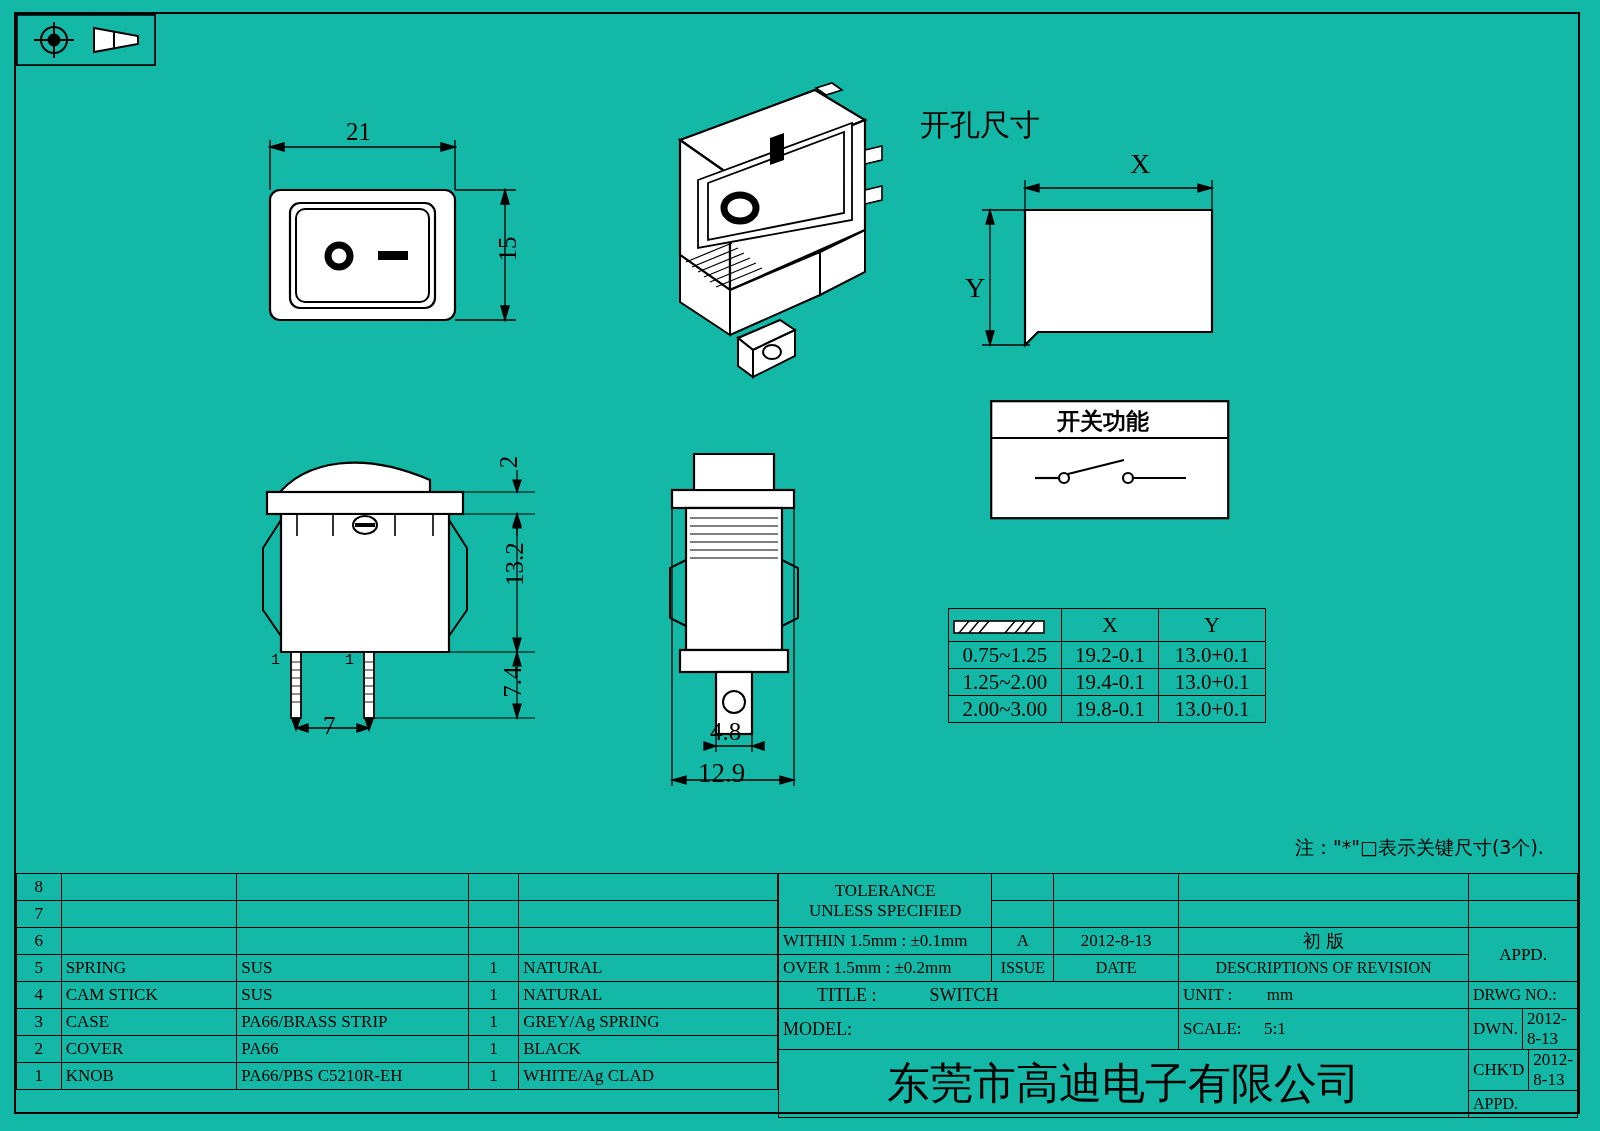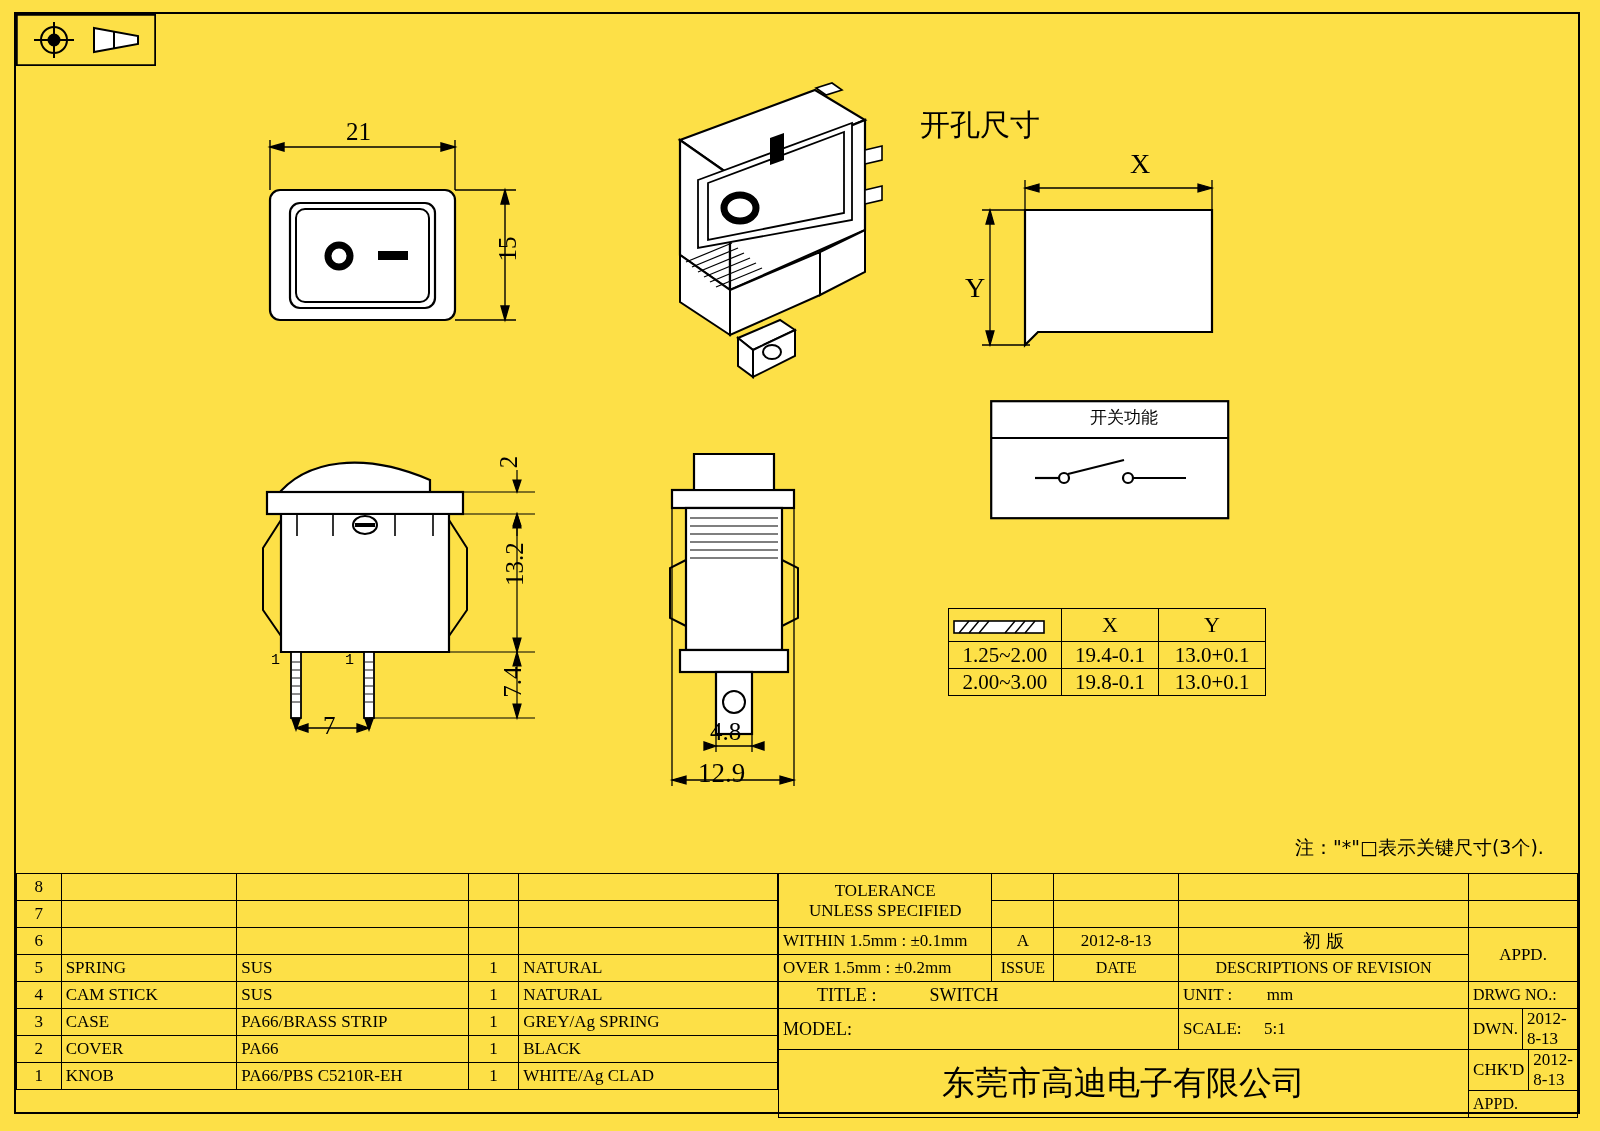--- a/index.html
+++ b/index.html
@@ -1,17 +1,17 @@
 <!DOCTYPE html>
 <html><head>
 <meta charset="utf-8">
 <style>
   html,body{margin:0;padding:0;background:#ffffff;}
   body{font-family:"Liberation Serif", serif;}
-  #sheet{position:relative;width:1600px;height:1131px;background:#fde047;overflow:hidden;}
+  #sheet{position:relative;width:1600px;height:1131px;background:#14b8a6;overflow:hidden;}
   .frame{position:absolute;left:14px;top:12px;width:1566px;height:1102px;border:2px solid #000;box-sizing:border-box;}
   .abs{position:absolute;}
   svg{display:block;}
   .lbl{position:absolute;font-family:"Liberation Serif", serif;color:#000;white-space:nowrap;}
   .mono{font-family:"Liberation Mono", monospace;}
   
   table.tb{border-collapse:collapse;font-family:"Liberation Serif", serif;}
   table.tb td{border:1.5px solid #000;padding:0 4px;height:26px;font-size:17px;color:#000;}
   .ctr{text-align:center;}
   .cjk{font-family:"DejaVu Sans", sans-serif;}
@@ -252,21 +252,21 @@
       <line x1="1.2" y1="38" x2="238" y2="38" stroke="#000" stroke-width="2"></line>
       <g stroke="#000" stroke-width="2.2" fill="#fff">
         <line x1="45" y1="78" x2="70" y2="78"></line>
         <circle cx="74" cy="78" r="5"></circle>
         <line x1="78" y1="74" x2="134" y2="60"></line>
         <circle cx="138" cy="78" r="5"></circle>
         <line x1="142" y1="78" x2="196" y2="78"></line>
       </g>
     </svg>
   </div>
-  <div class="lbl cjk" style="left:1090px;top:406px;font-size:17px;">开关功能</div>
+  <div class="lbl cjk" style="left:1057px;top:406px;font-size:23px;font-weight:bold;">开关功能</div>
 
   <div class="abs" style="left:948px;top:608px;">
     <table class="tb" style="width:318px;">
       <tbody>
           <tr>
         <td class="ctr" style="width:108px;height:32px;">
           <svg width="92" height="20" viewBox="0 0 92 20" style="margin-top:3px;">
             <rect x="1" y="4" width="90" height="12" fill="#fff" stroke="#000" stroke-width="1.6"></rect>
             <g stroke="#000" stroke-width="1.4">
               <line x1="6" y1="16" x2="16" y2="4"></line>
@@ -275,20 +275,25 @@
               <line x1="52" y1="16" x2="62" y2="4"></line>
               <line x1="62" y1="16" x2="72" y2="4"></line>
               <line x1="72" y1="16" x2="82" y2="4"></line>
             </g>
           </svg>
         </td>
         <td class="ctr" style="width:104px;font-size:22px;">X</td>
         <td class="ctr" style="width:106px;font-size:22px;">Y</td>
       </tr>
       <tr>
+        <td class="ctr" style="font-size:21px;">0.75~1.25</td>
+        <td class="ctr" style="font-size:21px;">19.2-0.1</td>
+        <td class="ctr" style="font-size:21px;">13.0+0.1</td>
+      </tr>
+      <tr>
         <td class="ctr" style="font-size:21px;">1.25~2.00</td>
         <td class="ctr" style="font-size:21px;">19.4-0.1</td>
         <td class="ctr" style="font-size:21px;">13.0+0.1</td>
       </tr>
       <tr>
         <td class="ctr" style="font-size:21px;">2.00~3.00</td>
         <td class="ctr" style="font-size:21px;">19.8-0.1</td>
         <td class="ctr" style="font-size:21px;">13.0+0.1</td>
       </tr>
     </tbody>
@@ -426,21 +431,21 @@
                   <tr>
               <td style="border:none;border-right:1.5px solid #000;width:46%;">DWN.</td>
               <td style="border:none;">2012-8-13</td>
             </tr>
           </tbody>
               </table>
         </td>
       </tr>
 
       <tr>
-        <td colspan="4" rowspan="2" class="ctr cjk" style="height:58px;font-size:33px;">东莞市高迪电子有限公司</td>
+        <td colspan="4" rowspan="2" class="ctr cjk" style="height:58px;font-size:43px;">东莞市高迪电子有限公司</td>
         <td style="font-size:16px;padding:0;">
           <table class="tb" style="width:100%;border:none;">
             <tbody>
                   <tr>
               <td style="border:none;border-right:1.5px solid #000;width:46%;">CHK'D</td>
               <td style="border:none;">2012-8-13</td>
             </tr>
           </tbody>
               </table>
         </td>

